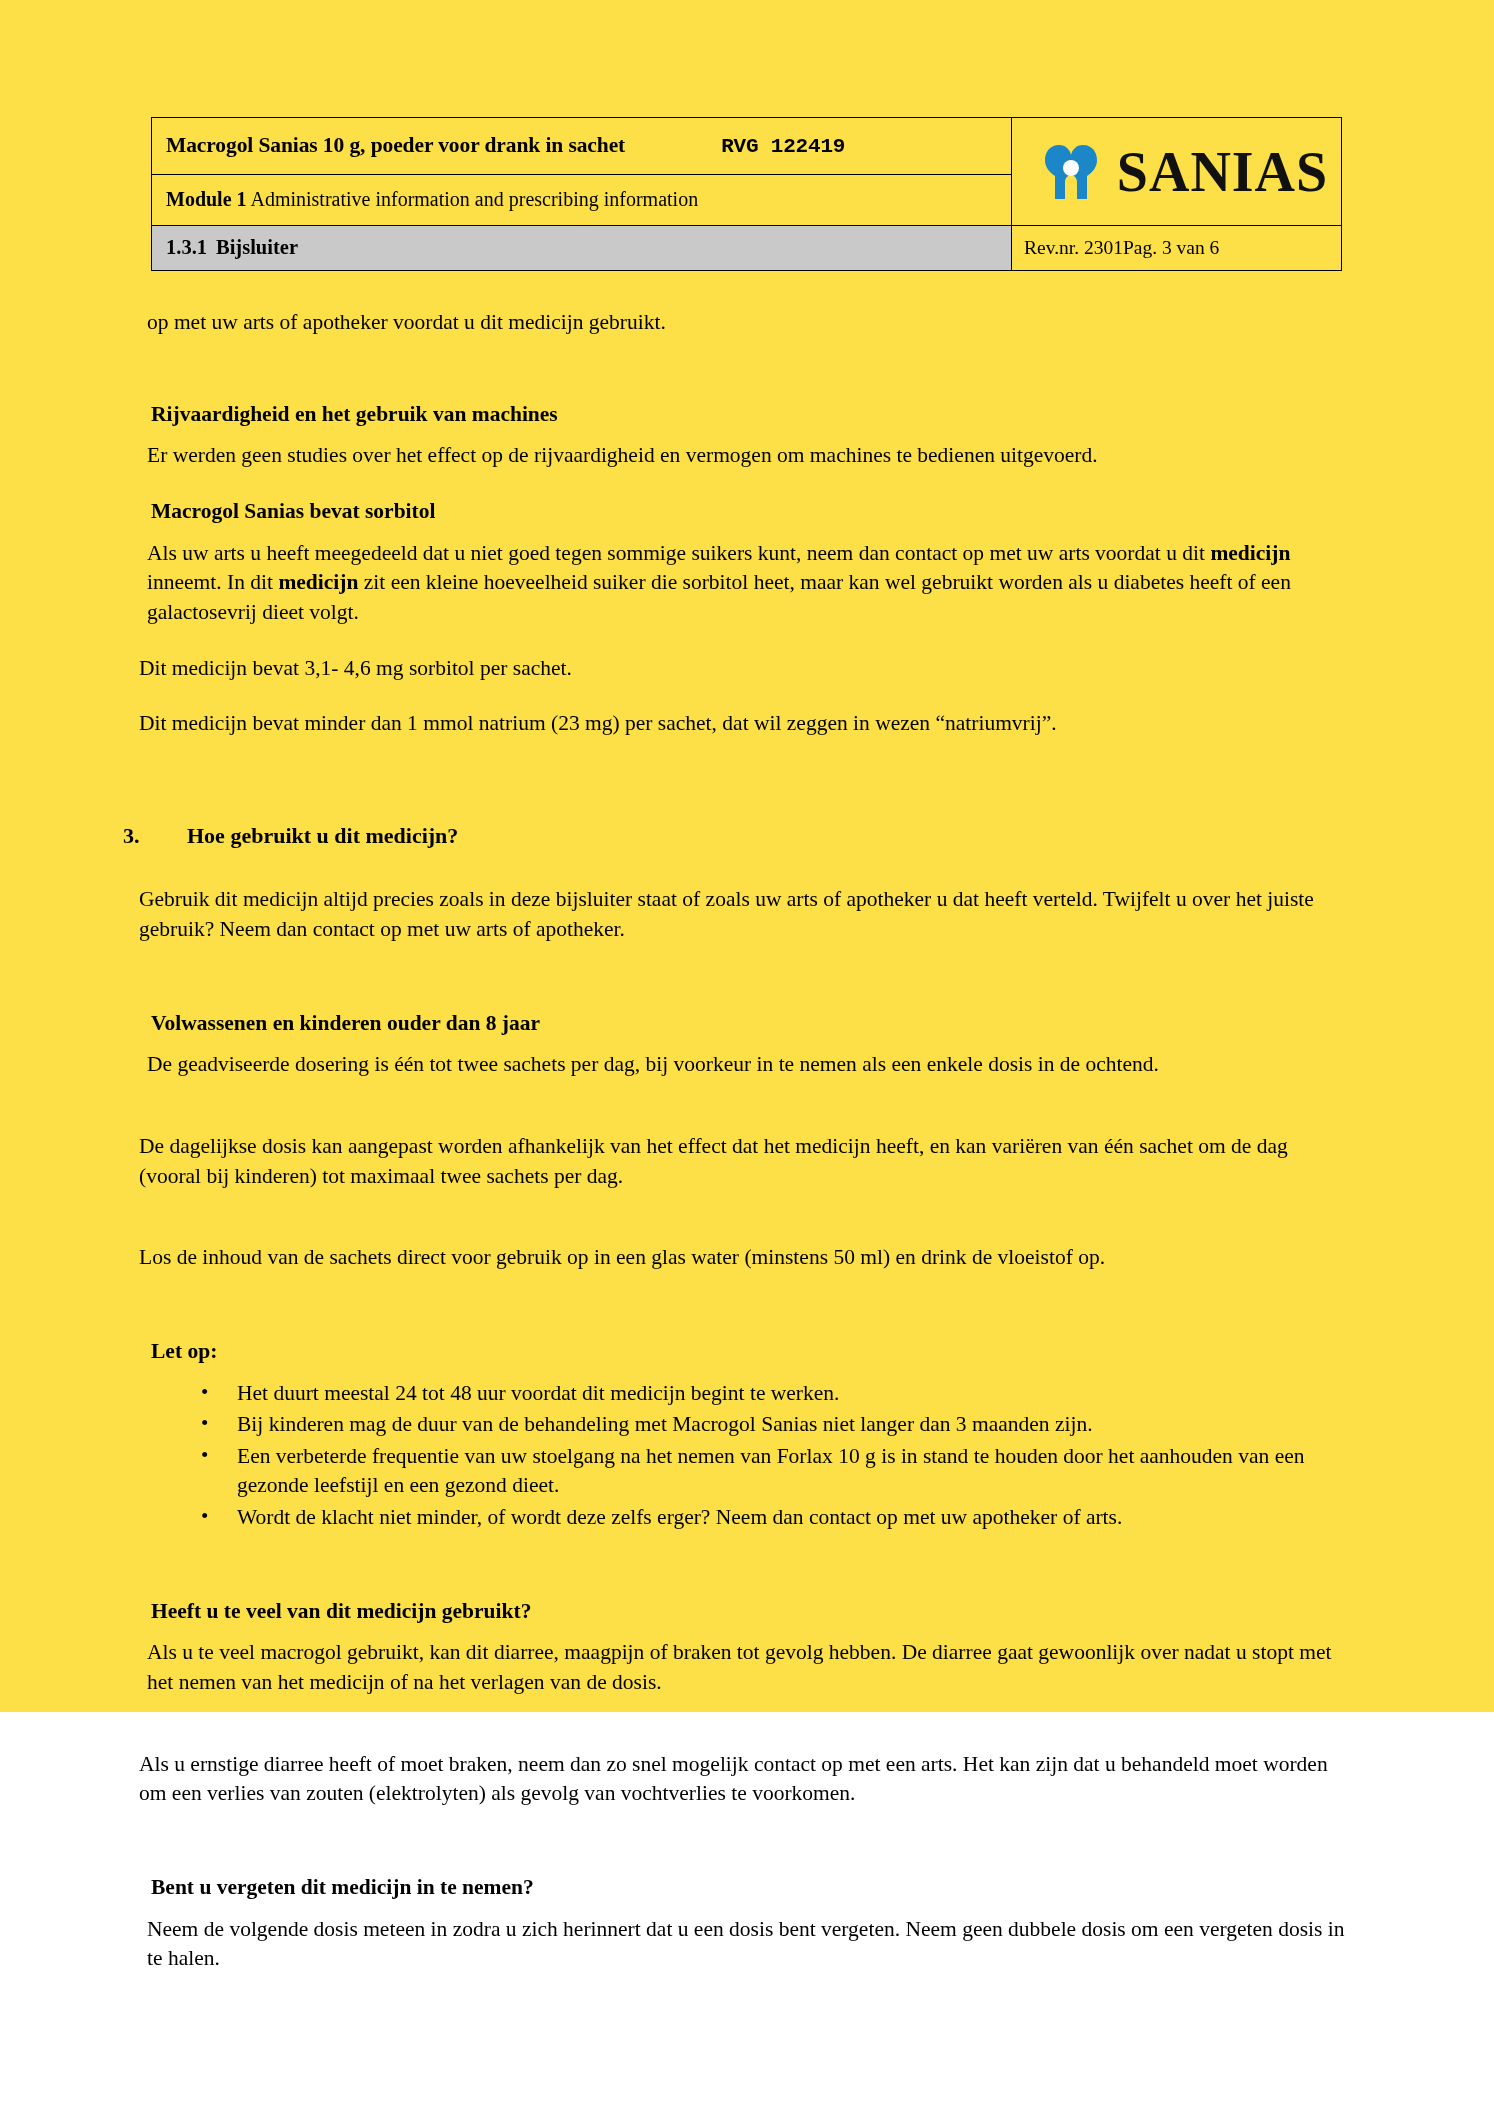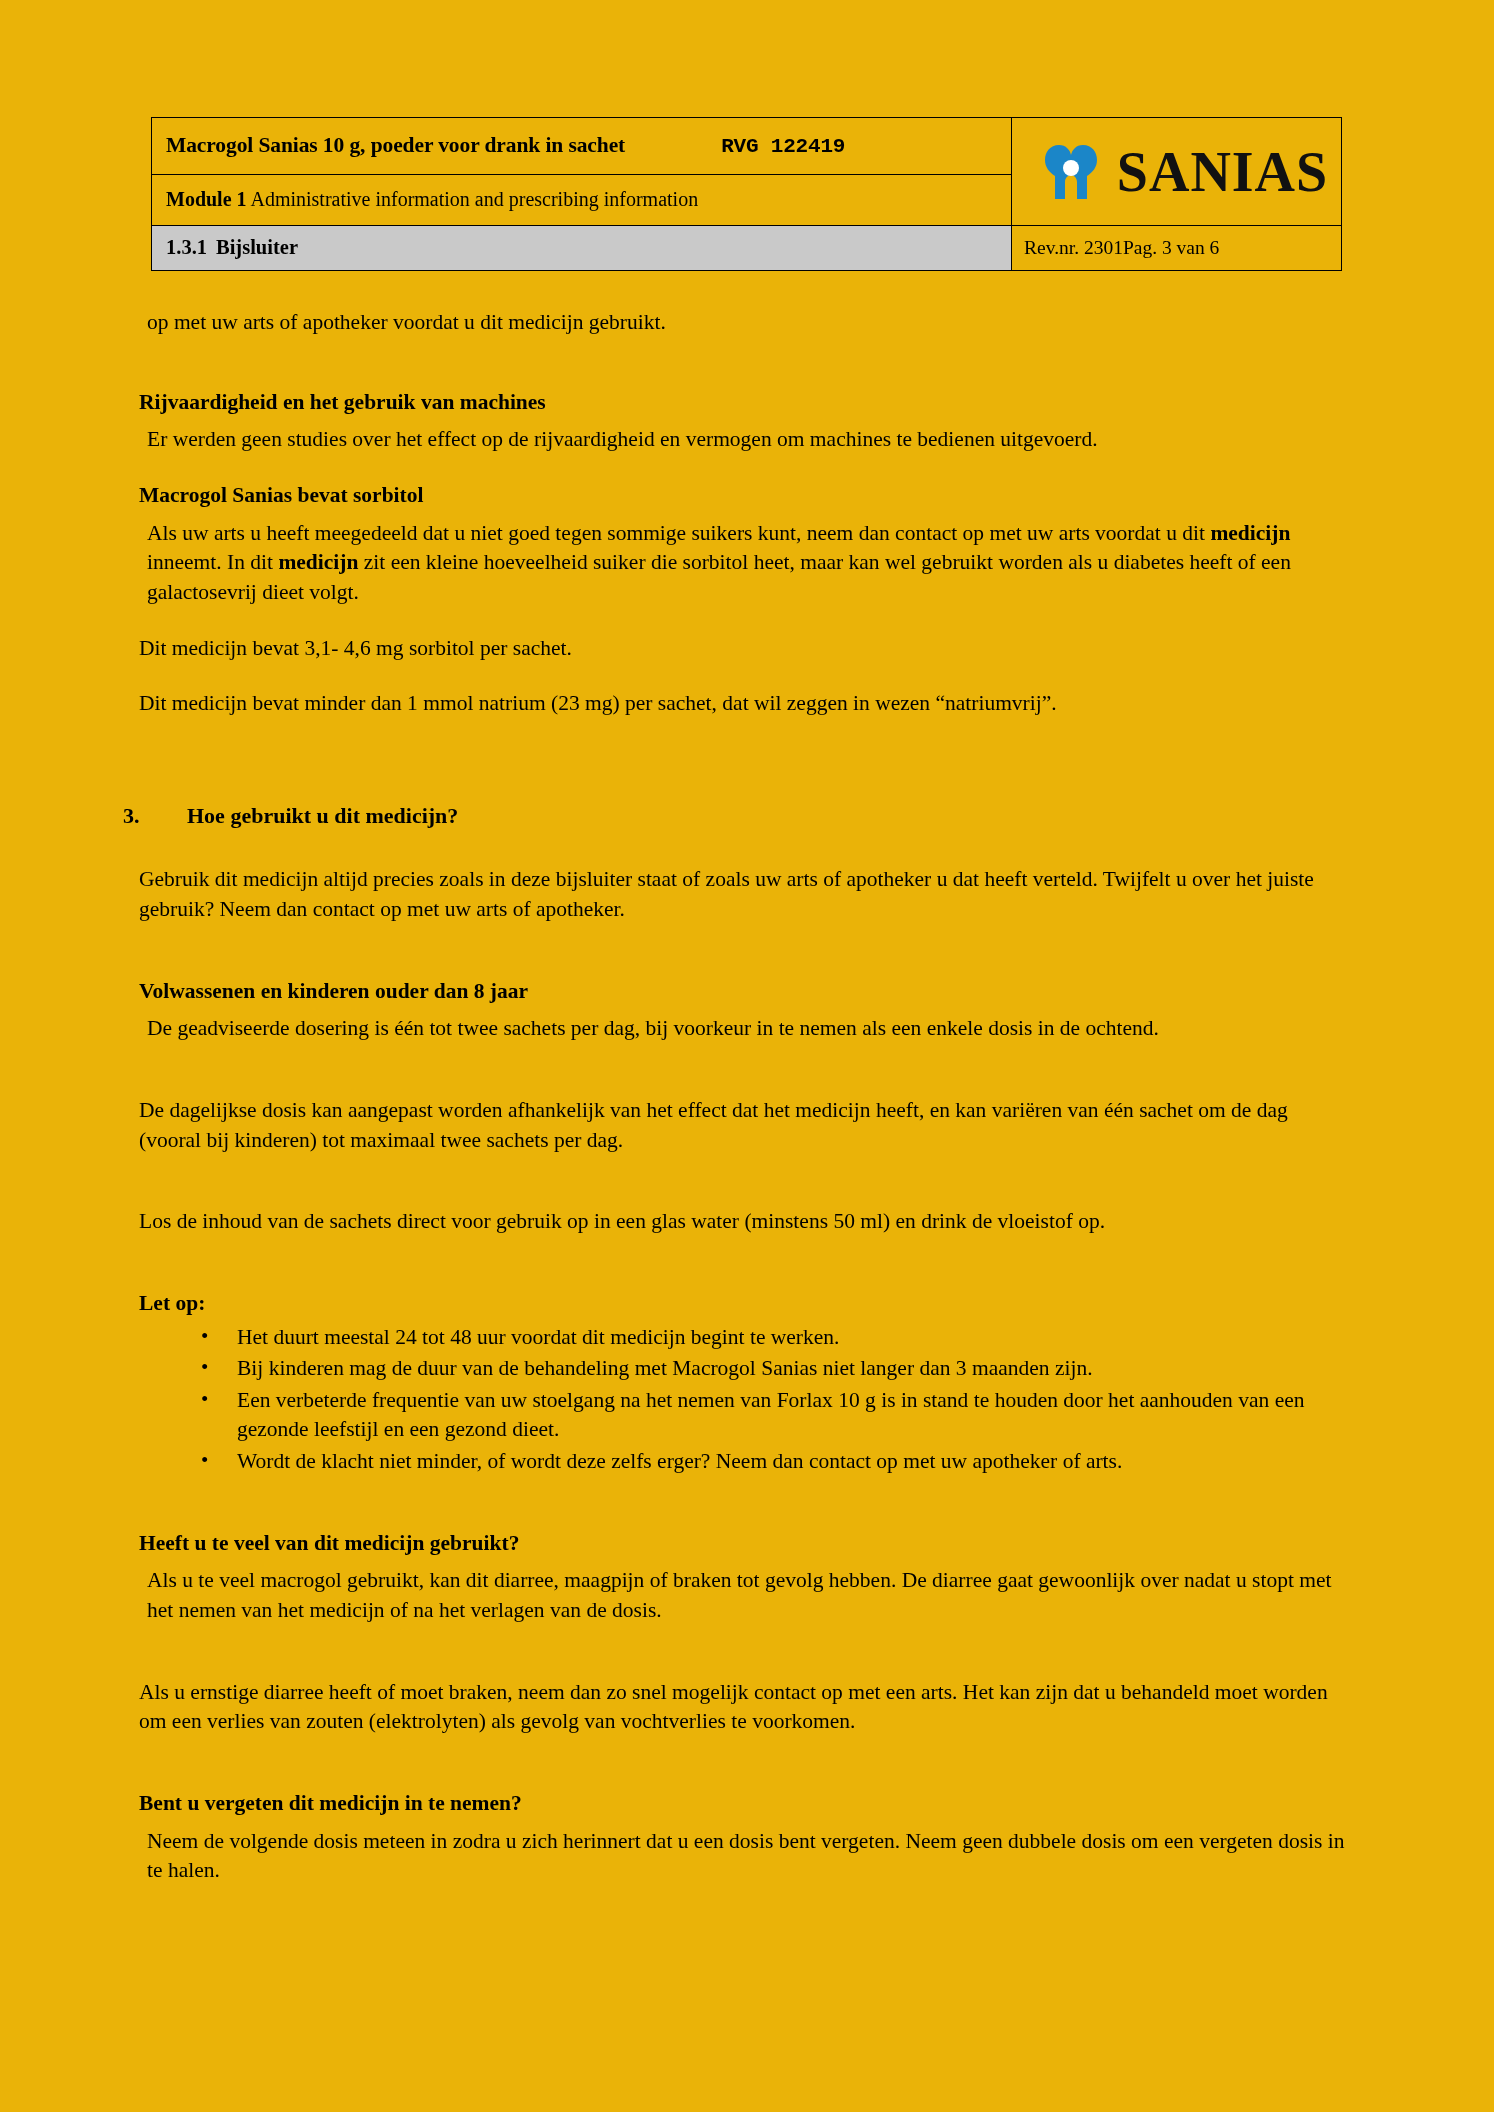--- a/index.html
+++ b/index.html
@@ -11,23 +11,23 @@
     width: 1494px;
     height: 2112px;
     font-family: "Liberation Serif", serif;
     color: #000000;
     -webkit-font-smoothing: antialiased;
   }
 
   .page {
     position: relative;
     width: 1494px;
-    height: 2112px;
+    height: 1712px;
     box-sizing: border-box;
-    background: #eab308;
+    background: #fde047;
   }
 
   
   .header-table {
     position: absolute;
     left: 151px;
     top: 117px;
     width: 1190px;
     border-collapse: collapse;
     table-layout: fixed;
@@ -135,21 +135,21 @@
     line-height: 1.38;
   }
 
   .para {
     margin: 0 0 26px 0;
   }
 
   .block { margin: 0 0 26px 0; }
 
   h3.sub {
-    margin: 0;
+    margin: 12px;
     font-size: 21.5px;
     font-weight: bold;
     line-height: 1.38;
   }
   .bodytext {
     margin: 8px;
     font-size: 21.5px;
     line-height: 1.38;
   }
   .bodytext b { font-weight: bold; }

